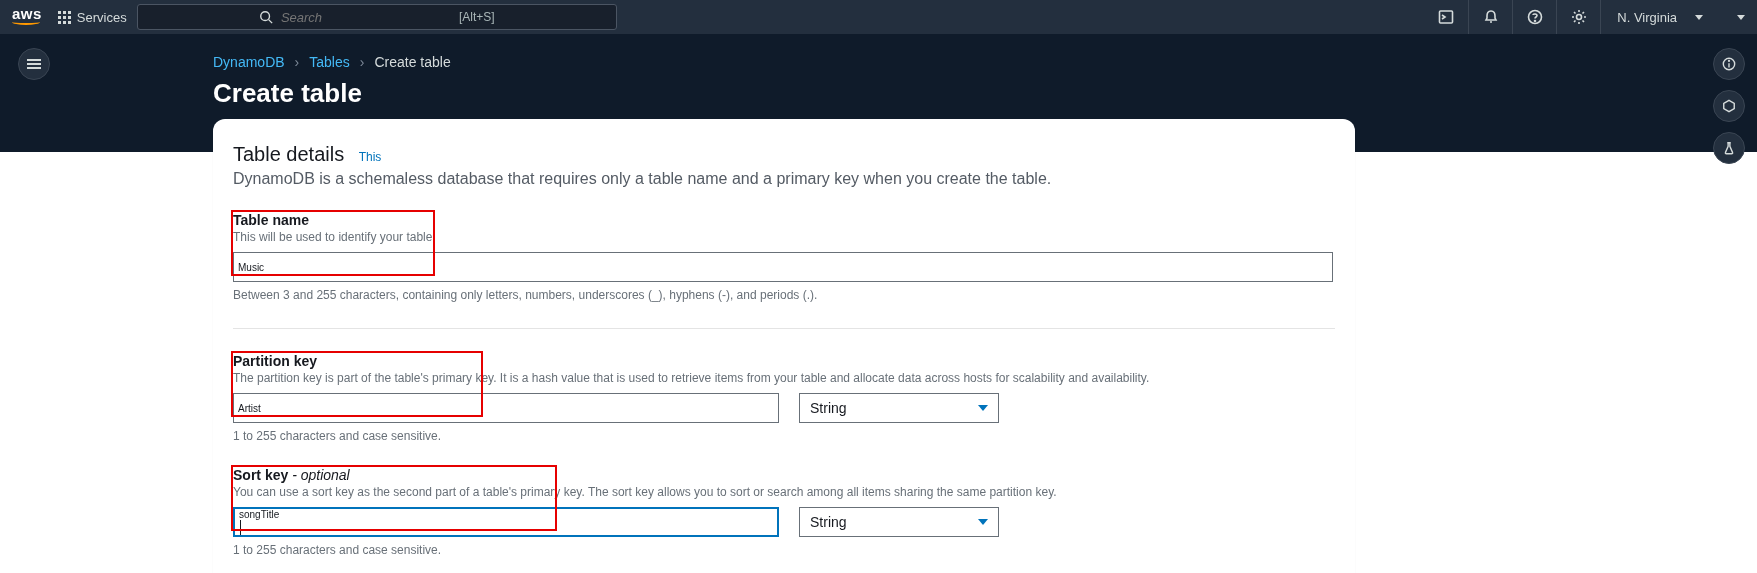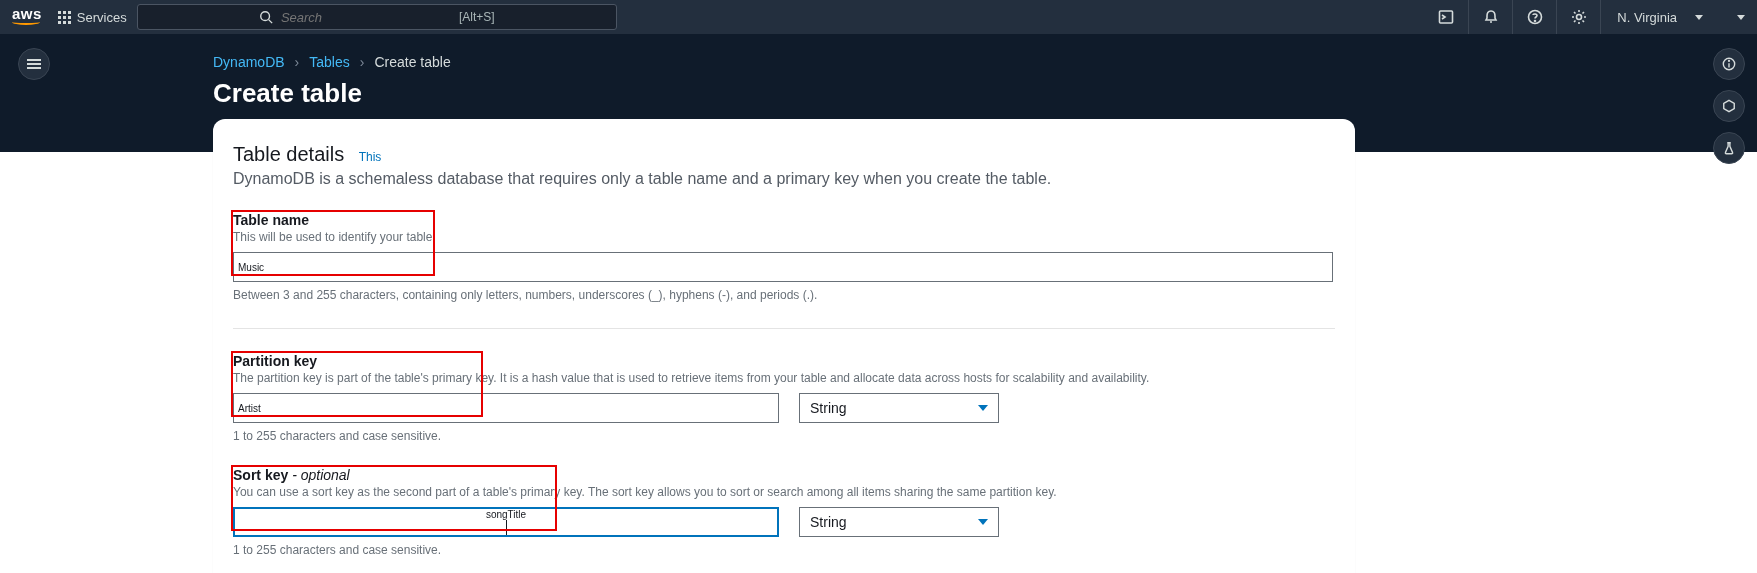--- a/index.html
+++ b/index.html
@@ -411,21 +411,21 @@
     <div class="form-hint" style="margin-top:6px;">1 to 255 characters and case sensitive.</div>
   </div>
 
   <div class="form-section">
     <div class="red-box" style="left:-2px; top:-2px; width:326px; height:66px;"></div>
     <div class="form-label">
       <span>Sort key</span><span class="optional"> - optional</span>
     </div>
     <div class="form-sublabel">You can use a sort key as the second part of a table's primary key. The sort key allows you to sort or search among all items sharing the same partition key.</div>
     <div class="input-row">
-      <div class="text-input mid focus" style="display:flex;align-items:center;flex-direction:column;">
+      <div class="text-input mid focus" style="display:flex;align-items:flex-start;flex-direction:column;">
         <span>songTitle</span>
           <span class="cursor-caret"></span>
       </div>
       <div class="select-wrap">
         <span>String</span>
         <span class="select-caret"></span>
       </div>
     </div>
     <div class="form-hint" style="margin-top:6px;">1 to 255 characters and case sensitive.</div>
   </div>

